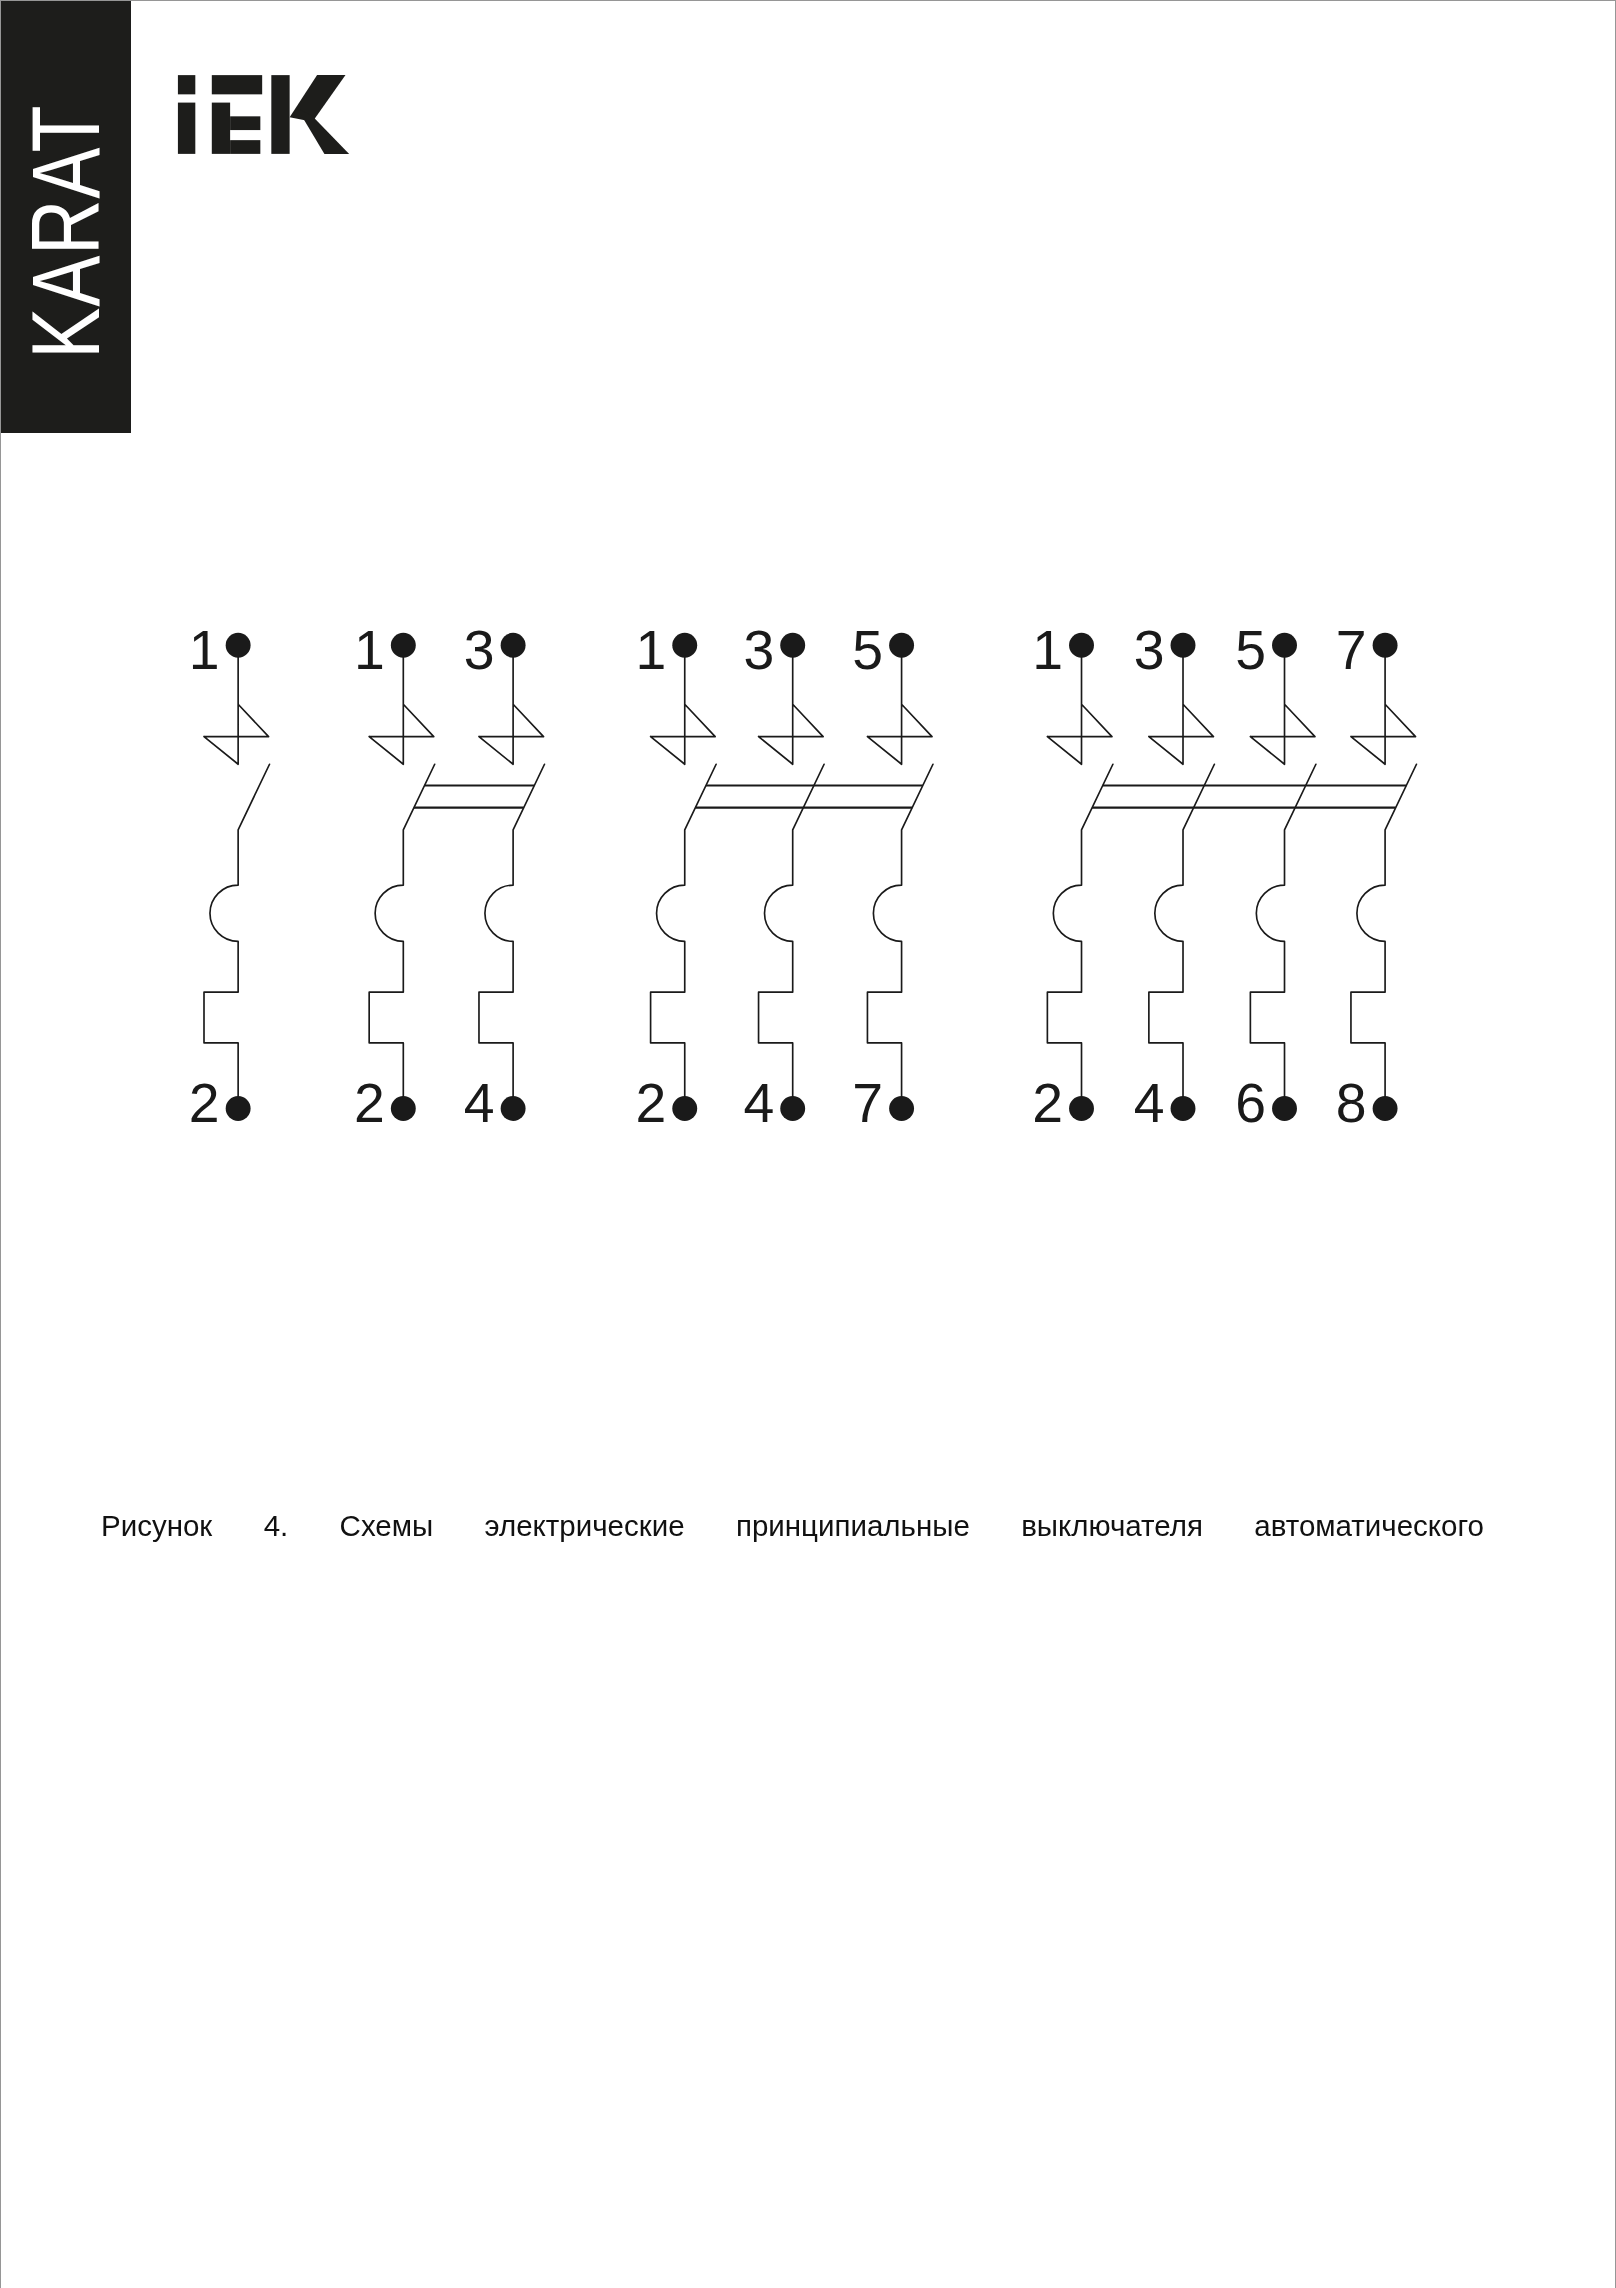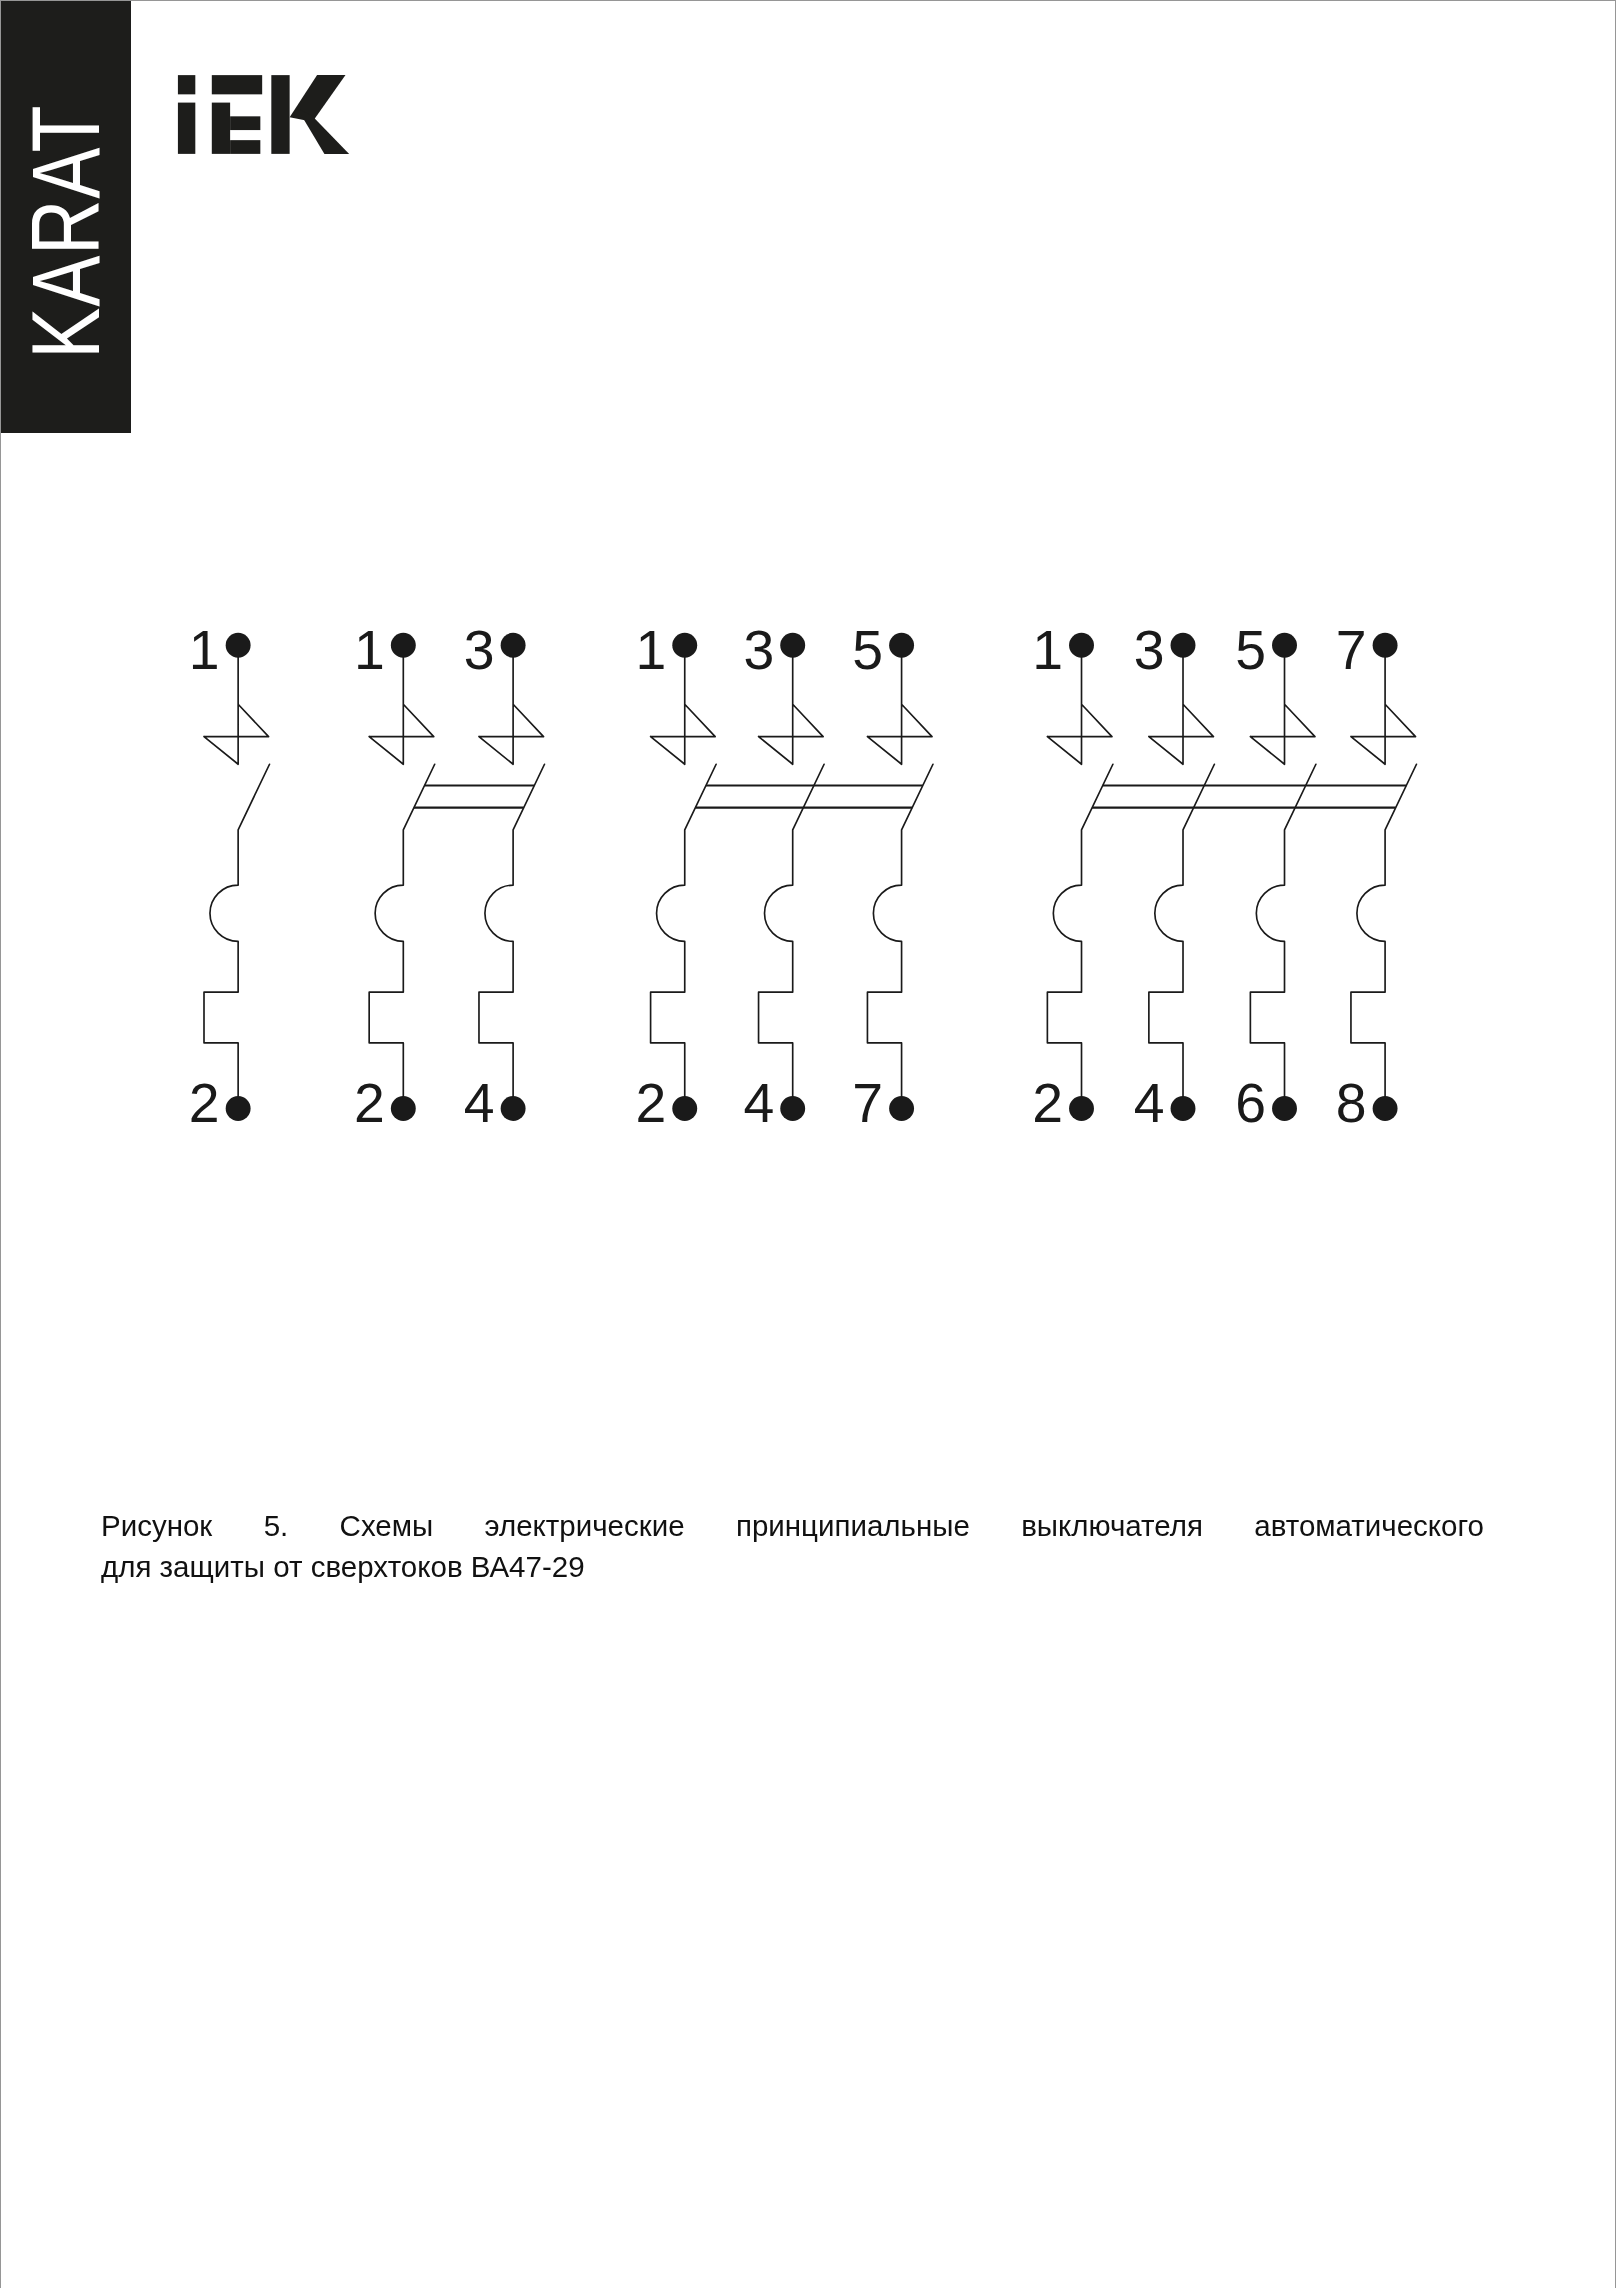--- a/index.html
+++ b/index.html
@@ -172,18 +172,17 @@
       <rect x="38" y="31" width="20" height="56"></rect>
       <rect x="58" y="46" width="33" height="15"></rect>
       <rect x="58" y="72" width="33" height="15"></rect>
       <rect x="103" y="1" width="20" height="86"></rect>
       <polygon points="123,47 153,1 184,1 148,52"></polygon>
       <polygon points="131,37 148,46 188,87 161,87"></polygon>
     </g>
   </svg>
 
   <div class="caption">
-    <div class="caption-line1">Рисунок 5. Схемы электрические принципиальные выключателя автоматического</div>
-    <div class="caption-line2">для защиты от сверхтоков ВА47-29</div>
+    <div class="caption-line1">Рисунок 4. Схемы электрические принципиальные выключателя автоматического</div>
   </div>
 
 </div>
 
 
 </body></html>

